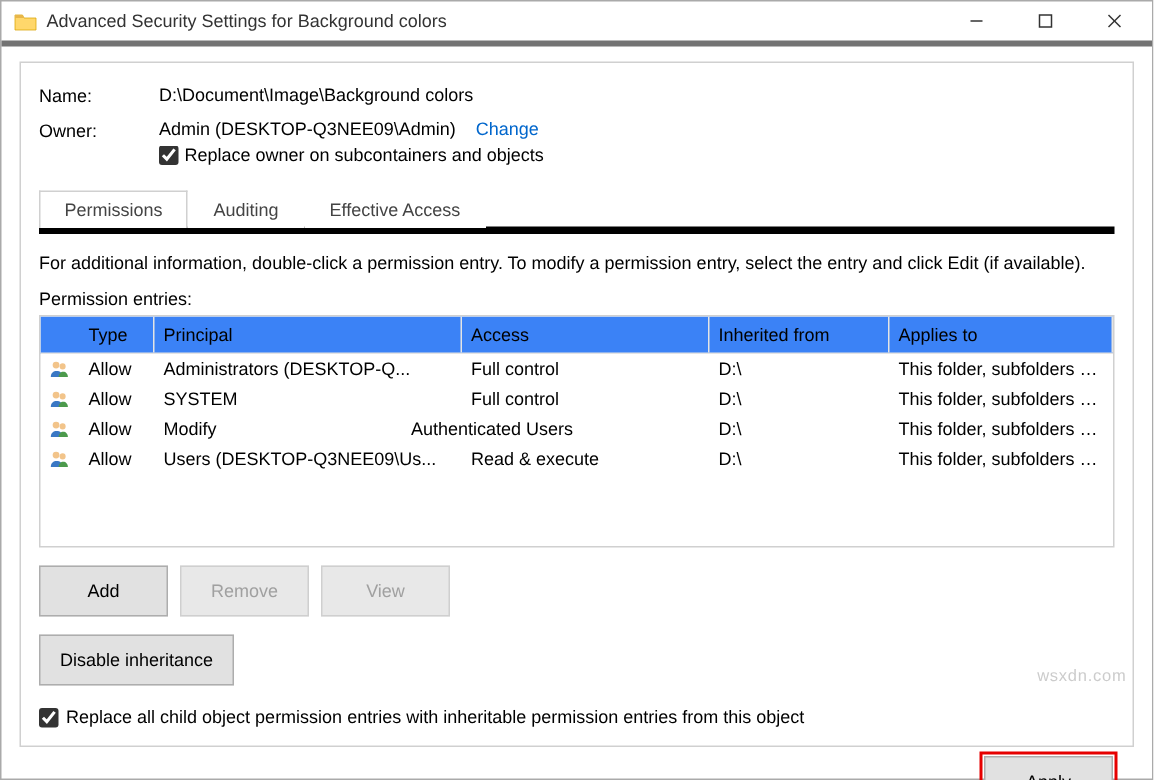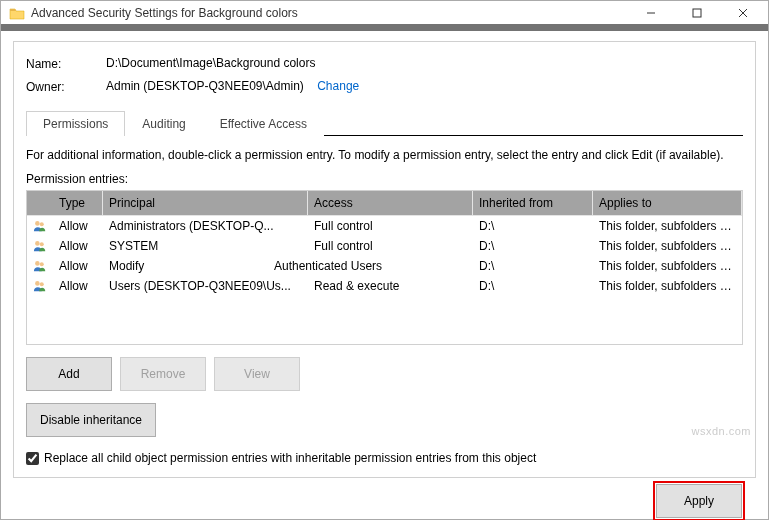--- a/index.html
+++ b/index.html
@@ -1,37 +1,37 @@
 <!DOCTYPE html>
 <html><head>
 <meta charset="utf-8">
 <style>
 * { box-sizing: border-box; font-family: "Segoe UI", Tahoma, sans-serif; font-size: 12px; }
 body { margin: 0; background: #fff; color: #000; }
 .window { width: 769px; height: 520px; border: 1px solid #aaa; background: #fff; display: flex; flex-direction: column; }
-.titlebar { height: 30px; display: flex; align-items: center; padding: 0 2px 0 8px; border-bottom: 7px solid #737373; }
+.titlebar { height: 30px; display: flex; align-items: center; padding: 0 2px 0 8px; border-bottom: 4px solid #737373; }
 .titlebar .folder-icon { width: 16px; height: 14px; margin-right: 6px; }
 .titlebar .title { flex: 1; color: #333; }
 .titlebar .winbtn { width: 46px; height: 28px; display: flex; align-items: center; justify-content: center; color: #555; }
 .titlebar .winbtn svg { display:block; }
 .content { flex: 1; padding: 10px 12px 0 12px; display: flex; flex-direction: column; }
 .panel { border: 1px solid #d0d0d0; flex: 1; display: flex; flex-direction: column; padding: 10px 12px 12px 12px; position: relative; }
 .formrow { display: flex; margin: 4px 0; align-items: flex-start; }
 .formrow .label { width: 80px; color: #000; padding-top: 1px;}
 .formrow .value { flex: 1; }
 .link { color: #0066cc; margin-left: 10px; cursor: pointer; }
 .chk { display: flex; align-items: center; margin-top: 3px; }
 .chk input { margin: 0 4px 0 0; width:13px; height:13px; accent-color:#333; }
-.tabbar { display: flex; border-bottom: 1px solid #000000; margin-top: 12px; position: relative; }
+.tabbar { display: flex; border-bottom: 5px solid #000000; margin-top: 12px; position: relative; }
 .tab { padding: 5px 16px; border: 1px solid transparent; border-bottom: none; color: #444; position: relative; top: 1px; background: #fff; }
 .tab.active { border-color: #d0d0d0; background: #fff; z-index: 2; }
 .info { margin: 12px 0 8px 0; color: #000; }
 .subhead { margin: 2px 0 4px 0; }
 .grid { border: 1px solid #d0d0d0; height: 155px; overflow: hidden; }
-.grid-head { display: flex; background: #a3a3a3; border-bottom: 1px solid #e4e4e4; }
+.grid-head { display: flex; background: #3b82f6; border-bottom: 1px solid #e4e4e4; }
 .grid-head .col { padding: 5px 6px; border-right: 1px solid #e4e4e4; color: #000; white-space: nowrap; overflow: hidden; }
 .grid-body .row { display: flex; align-items: center; height: 20px; }
 .grid-body .cell { padding: 2px 6px; white-space: nowrap; overflow: hidden; text-overflow: ellipsis; }
 .c0 { width: 26px; flex: none; display:flex; align-items:center; justify-content:center;}
 .c1 { width: 50px; flex: none; }
 .c2 { width: 205px; flex: none; }
 .c3 { width: 165px; flex: none; }
 .c4 { width: 120px; flex: none; }
 .c5 { flex: 1; }
 .grid-head .c0 { border-right: none; }
@@ -83,20 +83,24 @@
       <div class="formrow">
         <div class="label">Name:</div>
         <div class="value">D:\Document\Image\Background colors</div>
       </div>
 
       <div class="formrow">
         <div class="label">Owner:</div>
         <div class="value">
           <span>Admin (DESKTOP-Q3NEE09\Admin)</span>
           <span class="link">Change</span>
+          <div class="chk">
+            <input type="checkbox" checked="" style="">
+            <label>Replace owner on subcontainers and objects</label>
+          </div>
         </div>
       </div>
 
       <div class="tabbar">
         <div class="tab active">Permissions</div>
         <div class="tab">Auditing</div>
         <div class="tab">Effective Access</div>
       </div>
 
       <div class="info">For additional information, double-click a permission entry. To modify a permission entry, select the entry and click Edit (if available).</div>

